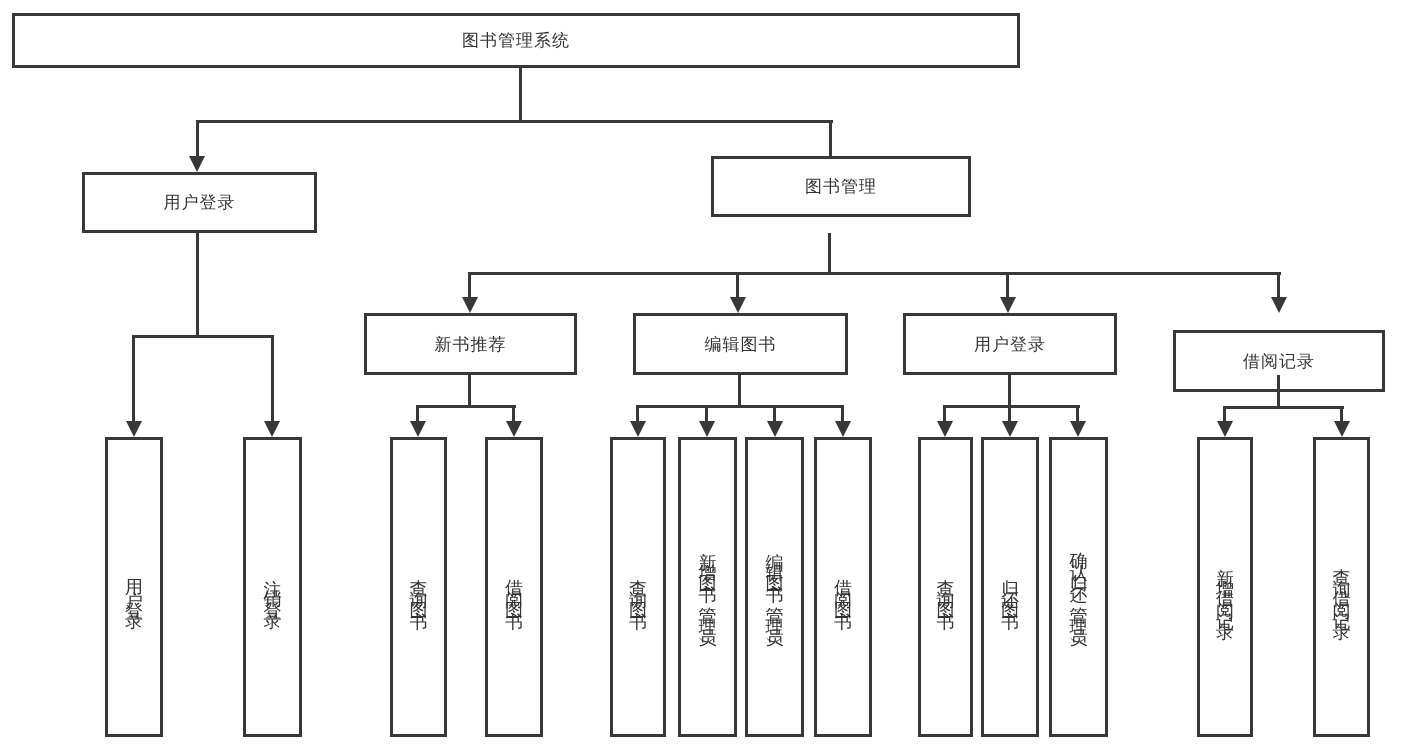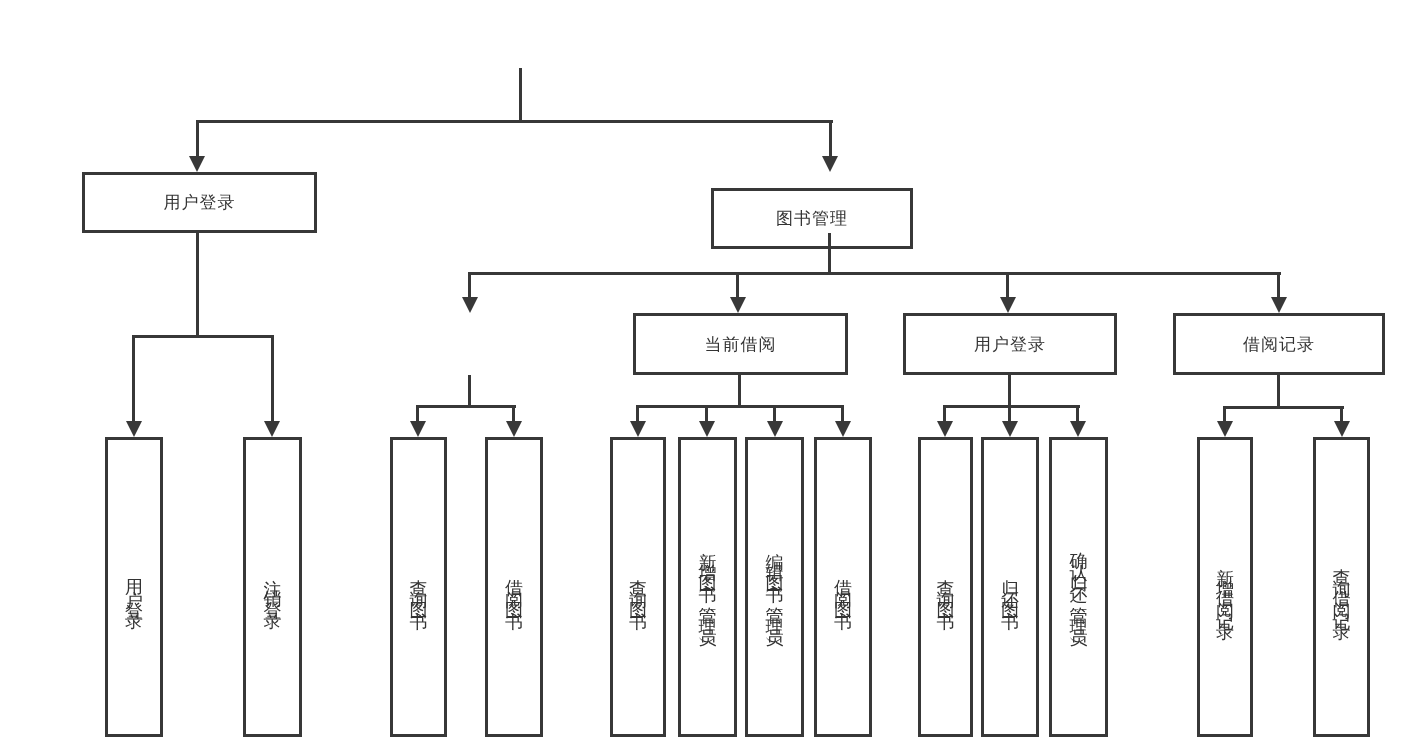--- a/index.html
+++ b/index.html
@@ -27,32 +27,35 @@
   .watermark {
     position:absolute; right:8px; bottom:4px; font-size:19px;
     color:rgba(233,139,149,0.9); letter-spacing:1px; white-space:nowrap;
   }
 </style>
 </head>
 <body>
 
 <div class="canvas">
 
+  <div class="box h" style="left:12px;top:13px;width:1008px;height:55px">
+    <span>图书管理系统</span>
+  </div>
 
   <div class="vline" style="left:519px;top:68px;width:3px;height:52px"></div>
   <div class="hline" style="left:196px;top:120px;width:637px;height:3px"></div>
   <div class="vline" style="left:196px;top:120px;width:3px;height:37px"></div>
   <div class="head" style="left:189px;top:156px"></div>
   <div class="vline" style="left:829px;top:120px;width:3px;height:37px"></div>
   <div class="head" style="left:822px;top:156px"></div>
 
   <div class="box h" style="left:82px;top:172px;width:235px;height:61px">
     <span>用户登录</span>
   </div>
-  <div class="box h" style="left:711px;top:188px;width:202px;height:61px">
+  <div class="box h" style="left:711px;top:156px;width:260px;height:61px">
     <span>图书管理</span>
   </div>
 
   <div class="vline" style="left:196px;top:233px;width:3px;height:102px"></div>
   <div class="hline" style="left:132px;top:335px;width:142px;height:3px"></div>
   <div class="vline" style="left:132px;top:335px;width:3px;height:86px"></div>
   <div class="head" style="left:126px;top:421px"></div>
   <div class="vline" style="left:271px;top:335px;width:3px;height:86px"></div>
   <div class="head" style="left:264px;top:421px"></div>
 
@@ -60,27 +63,30 @@
   <div class="hline" style="left:468px;top:272px;width:813px;height:3px"></div>
   <div class="vline" style="left:468px;top:272px;width:3px;height:26px"></div>
   <div class="head" style="left:462px;top:297px"></div>
   <div class="vline" style="left:736px;top:272px;width:3px;height:26px"></div>
   <div class="head" style="left:730px;top:297px"></div>
   <div class="vline" style="left:1006px;top:272px;width:3px;height:26px"></div>
   <div class="head" style="left:1000px;top:297px"></div>
   <div class="vline" style="left:1277px;top:272px;width:3px;height:26px"></div>
   <div class="head" style="left:1271px;top:297px"></div>
 
+  <div class="box h" style="left:364px;top:313px;width:213px;height:62px">
+    <span>新书推荐</span>
+  </div>
   <div class="box h" style="left:633px;top:313px;width:215px;height:62px">
-    <span>当前借阅</span>
+    <span>编辑图书</span>
   </div>
   <div class="box h" style="left:903px;top:313px;width:214px;height:62px">
     <span>用户登录</span>
   </div>
-  <div class="box h" style="left:1173px;top:313px;width:212px;height:62px">
+  <div class="box h" style="left:1173px;top:330px;width:212px;height:62px">
     <span>借阅记录</span>
   </div>
 
   <div class="vline" style="left:468px;top:375px;width:3px;height:30px"></div>
   <div class="hline" style="left:417px;top:405px;width:99px;height:3px"></div>
   <div class="vline" style="left:416px;top:405px;width:3px;height:17px"></div>
   <div class="head" style="left:410px;top:421px"></div>
   <div class="vline" style="left:512px;top:405px;width:3px;height:17px"></div>
   <div class="head" style="left:506px;top:421px"></div>
 

